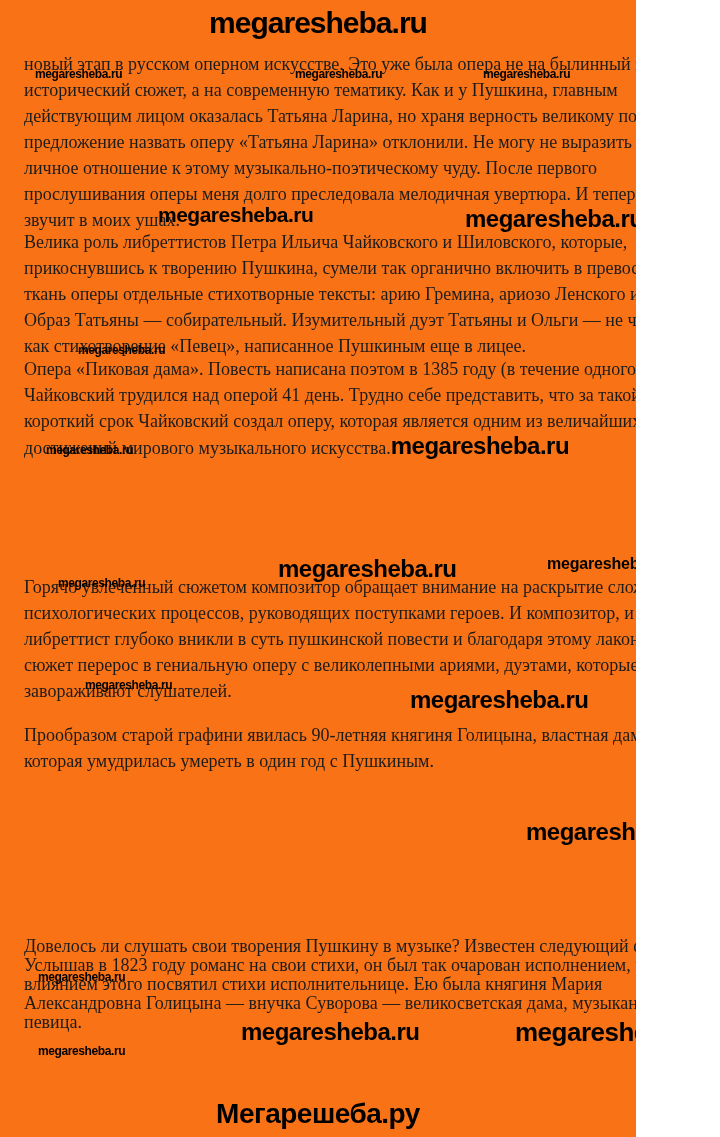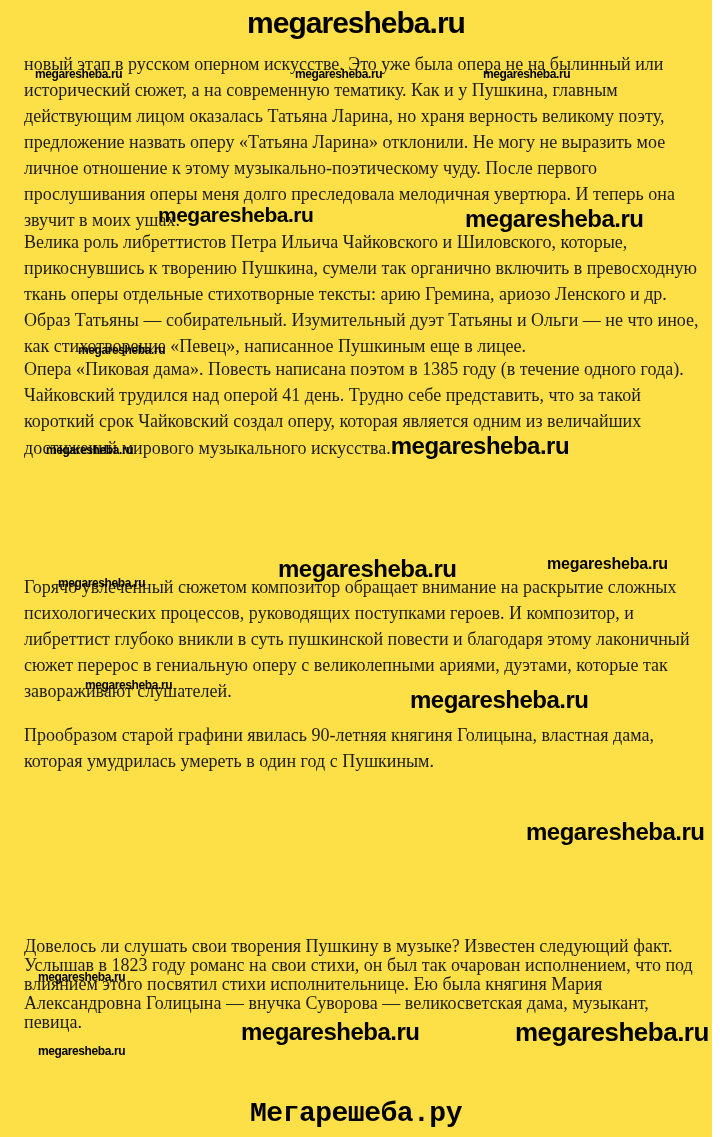--- a/index.html
+++ b/index.html
@@ -1,20 +1,20 @@
 <!DOCTYPE html>
 <html lang="ru"><head>
 <meta charset="utf-8">
 <title>megaresheba.ru</title>
 <style>
   html,body{margin:0;padding:0;background:#fff;}
   .page{
     position:relative;
-    width:712px;height:1137px;
-    background:#fde047;
+    width:636px;height:1137px;
+    background:#f97316;
     overflow:hidden;
     font-family:"Liberation Serif",serif;
     color:#1c1c1c;
   }
   
   .para{
     position:absolute;
     left:24px;
     font-size:18px;
     line-height:26px;
@@ -46,21 +46,21 @@
   .wm-header{
     position:absolute;top:6px;left:0;width:100%;
     text-align:center;
     font-family:"Liberation Sans",sans-serif;
     font-weight:bold;font-size:30px;letter-spacing:-1px;
     color:#000;
   }
   .wm-footer{
     position:absolute;top:1098px;left:0;width:100%;
     text-align:center;
-    font-family:Liberation Mono, monospace;
+    font-family:Liberation Sans, sans-serif;
     font-weight:bold;font-size:28px;letter-spacing:-0.5px;
     color:#000;
   }
 </style>
 </head>
 <body>
 
 <div class="page">
 
   <div class="wm-header">megaresheba.ru</div>

